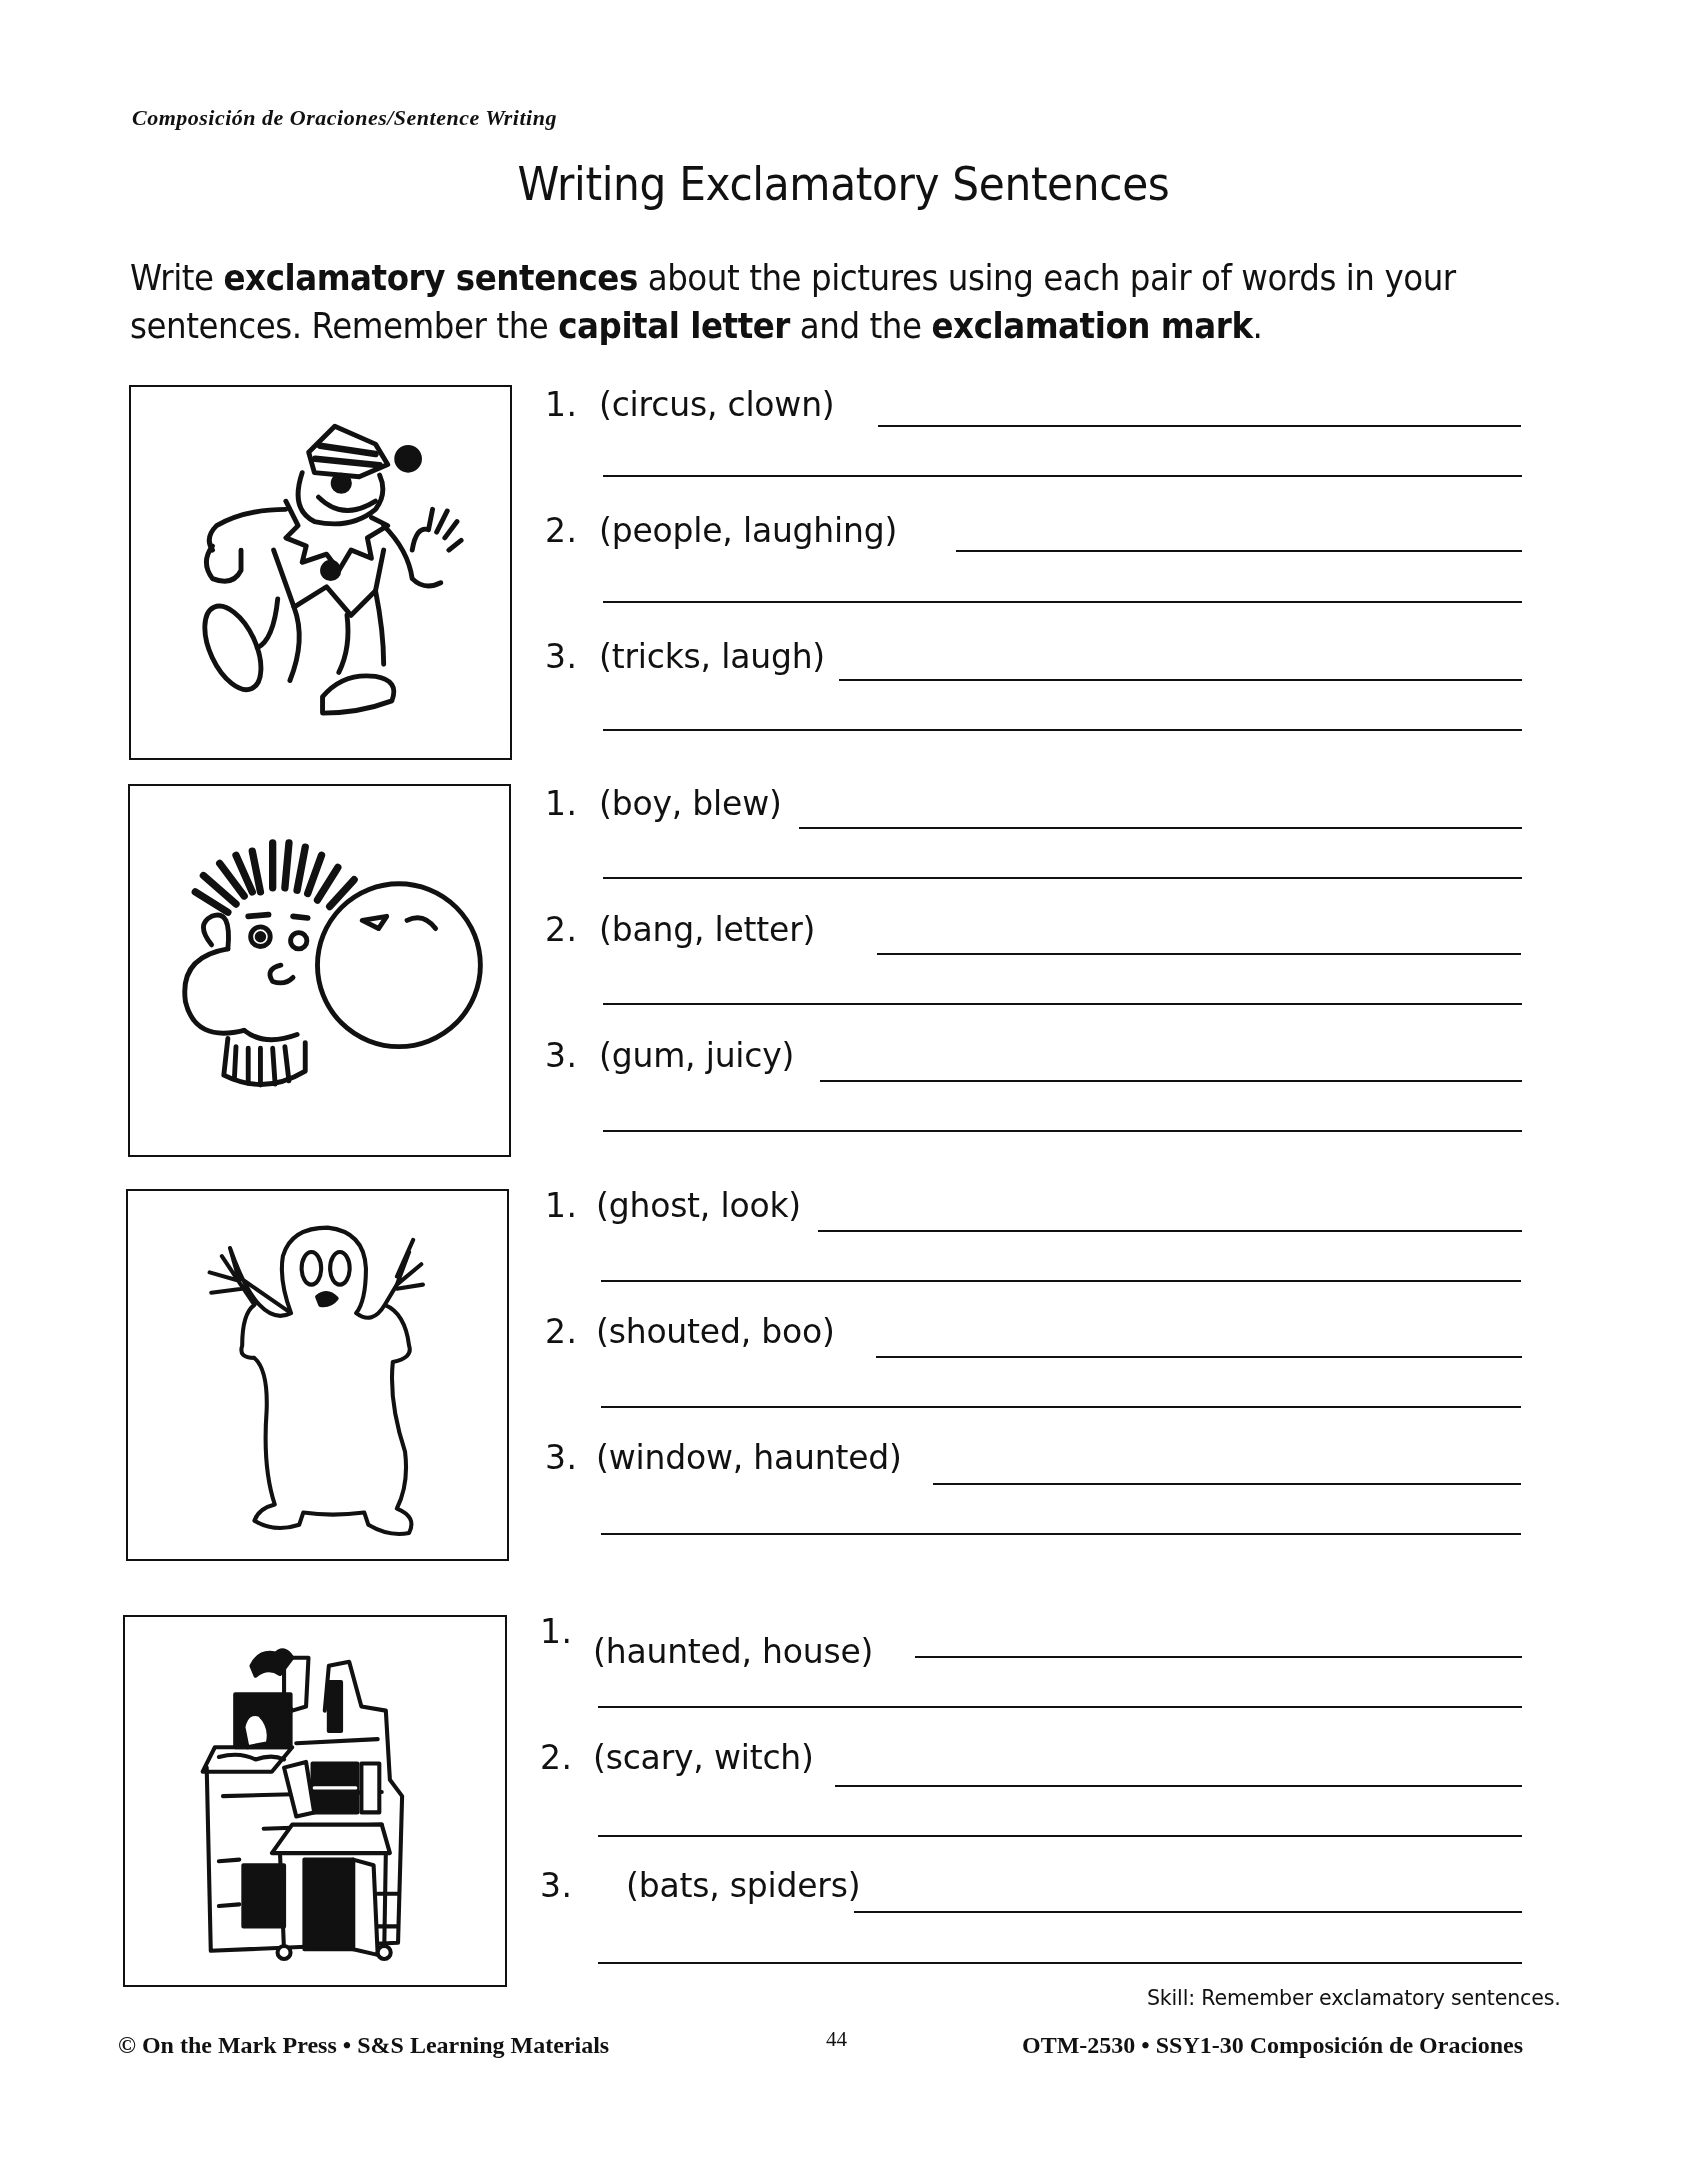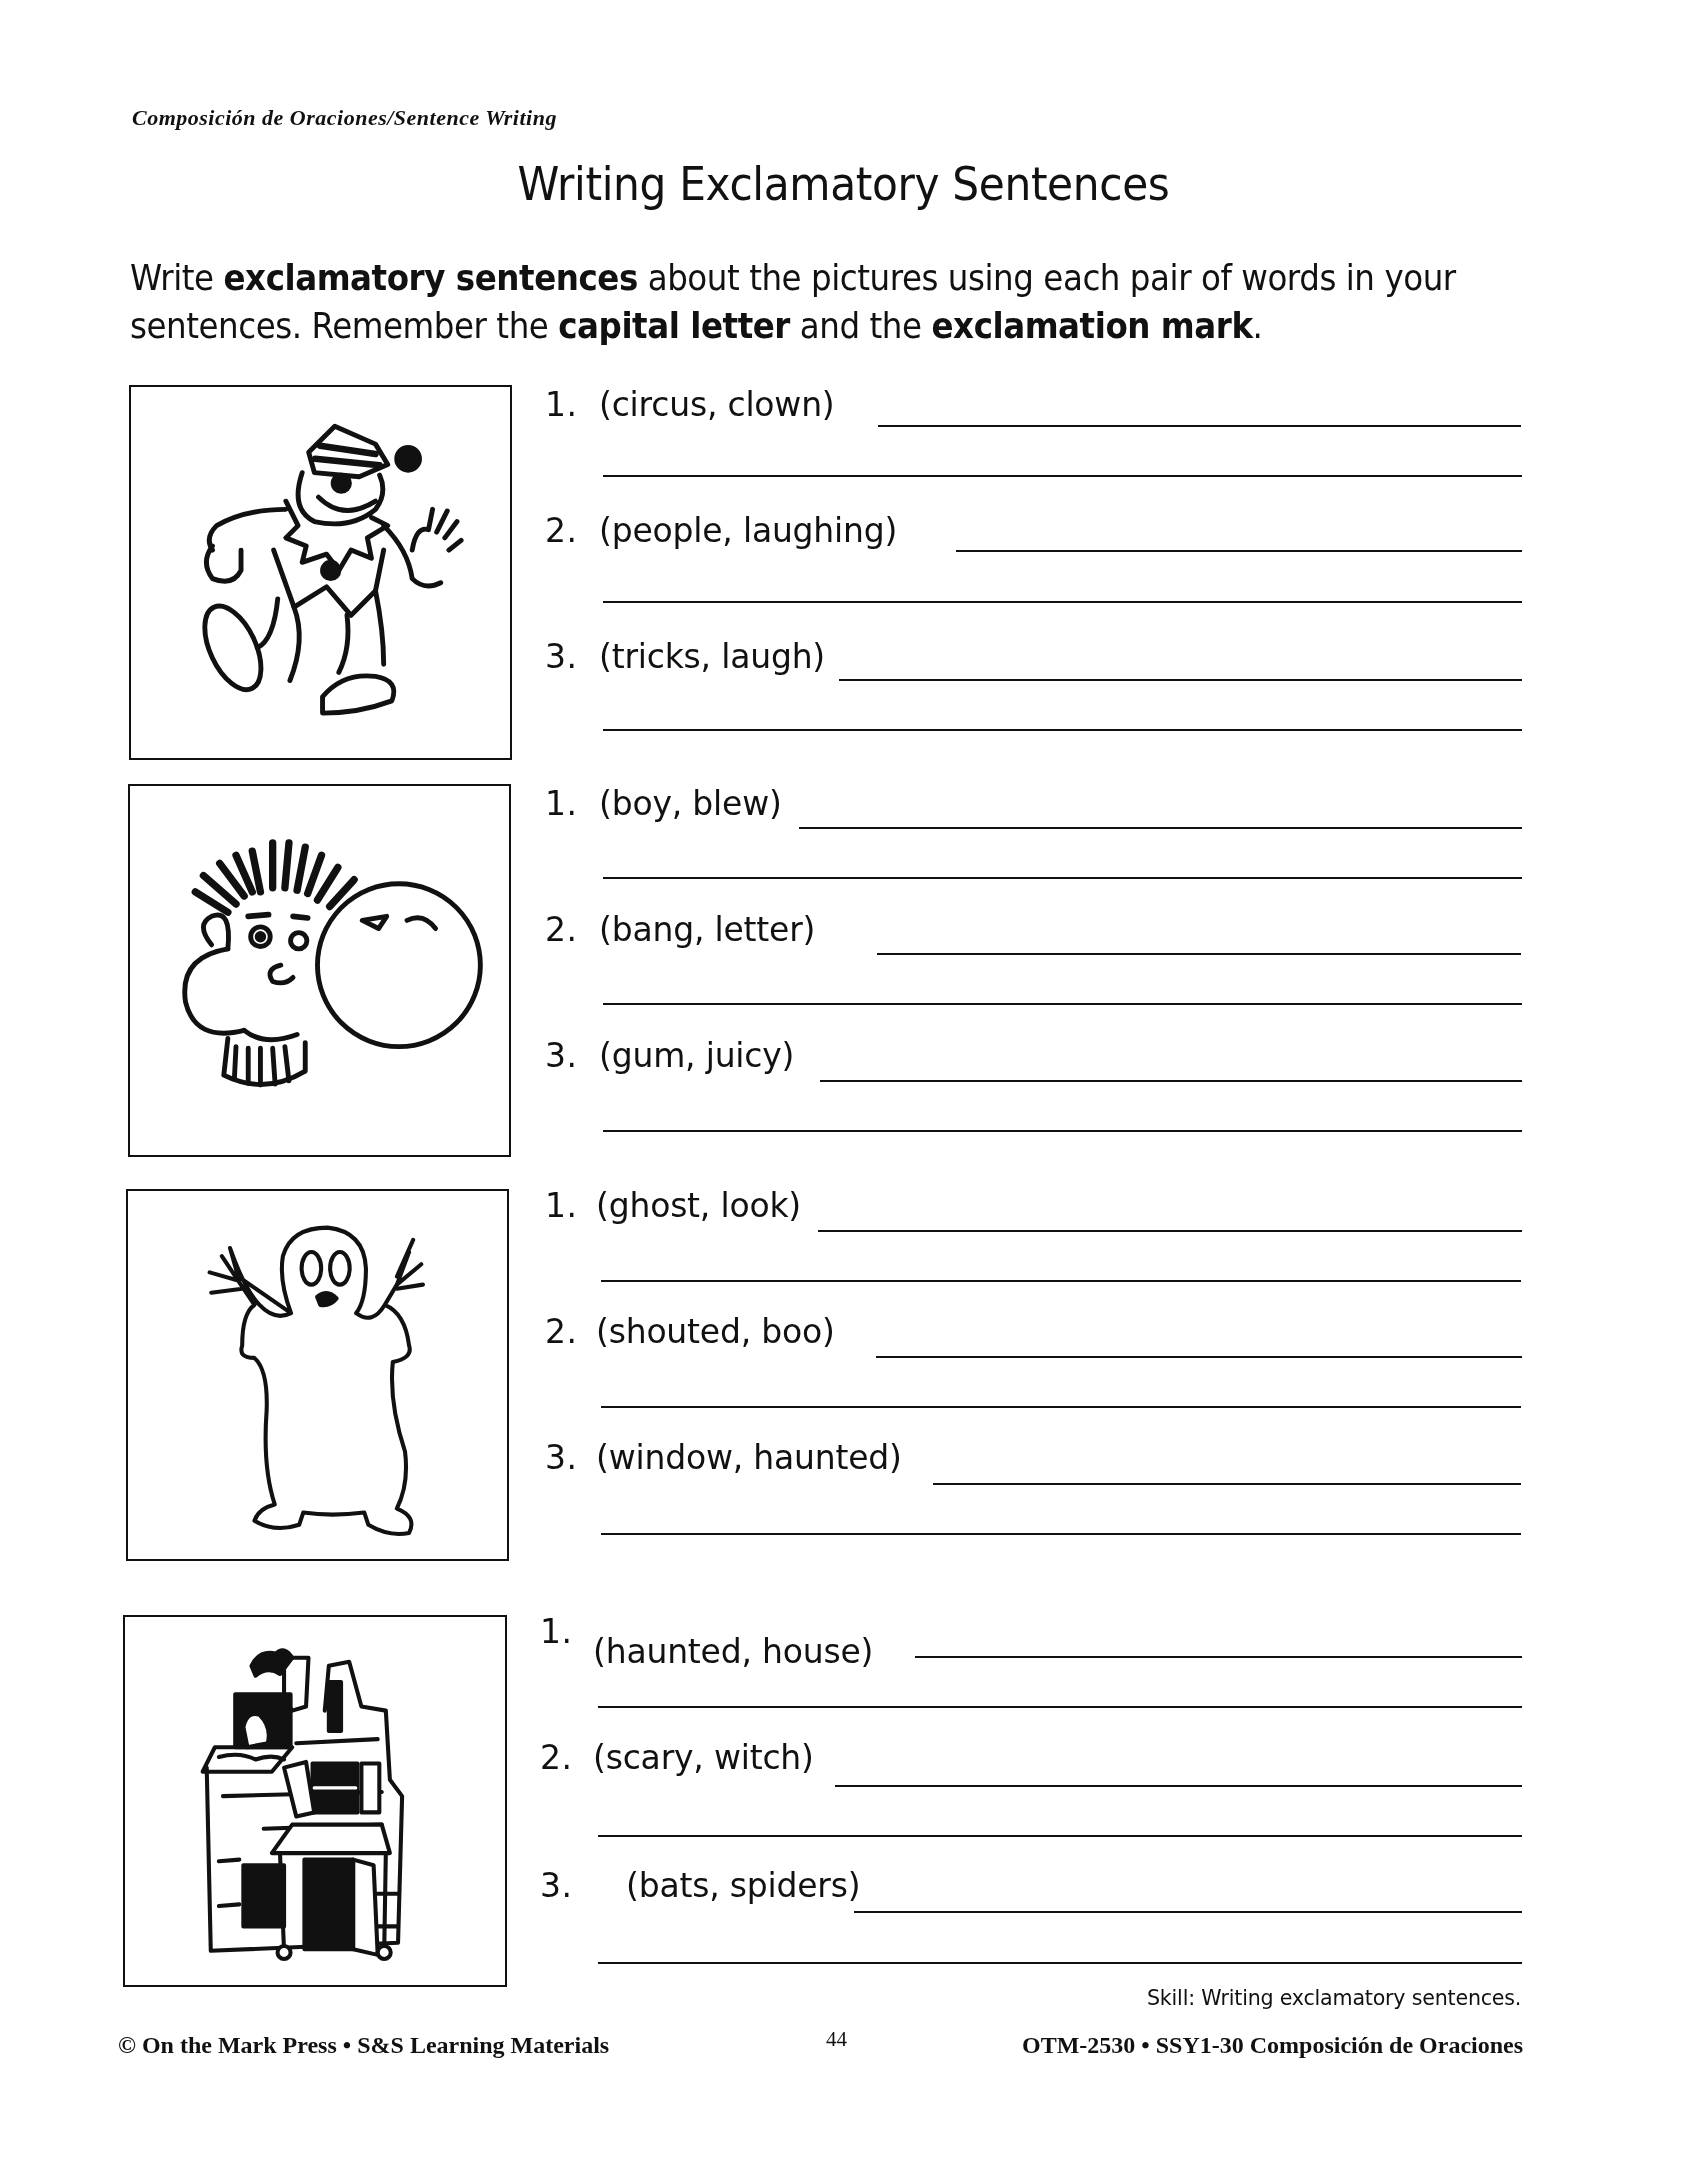--- a/index.html
+++ b/index.html
@@ -239,18 +239,18 @@
   <span class="prompt-text" style="left:593px; top:1738px;text-align:right;">(scary, witch)</span>
   <div class="rule" style="left:835px; width:687px; top:1785px;"></div>
   <div class="rule" style="left:598px; width:924px; top:1835px;"></div>
 
   <span class="prompt-num" style="left:540px; top:1866px;">3.</span>
   <span class="prompt-text" style="left:626px; top:1866px;">(bats, spiders)</span>
   <div class="rule" style="left:854px; width:668px; top:1911px;"></div>
   <div class="rule" style="left:598px; width:924px; top:1962px;"></div>
 </div>
 
-<div class="abs skill">Skill: Writing exclamatory sentences.</div>
+<div class="abs skill">Skill: Remember exclamatory sentences.</div>
 
 <div class="abs footer" style="left:118px;">© On the Mark Press • S&amp;S Learning Materials</div>
 <div class="abs footer-page">44</div>
 <div class="abs footer" style="left:1022px;">OTM-2530 • SSY1-30 Composición de Oraciones</div>
 
 
 </body></html>

